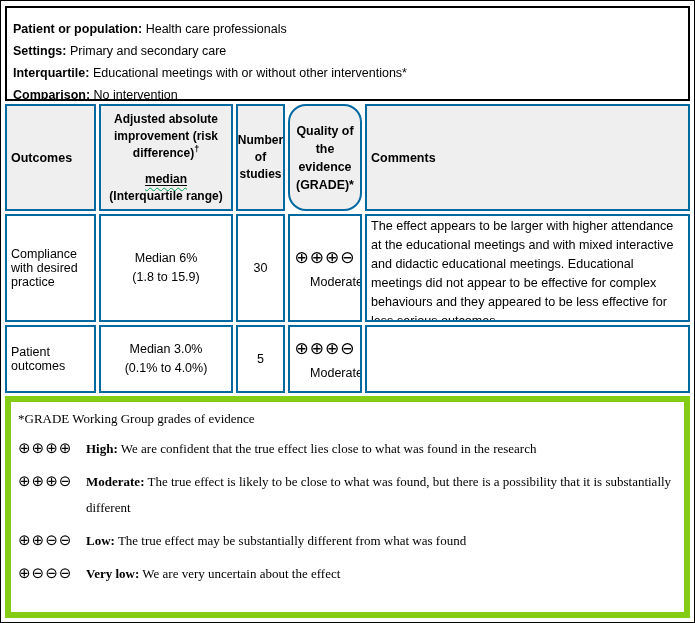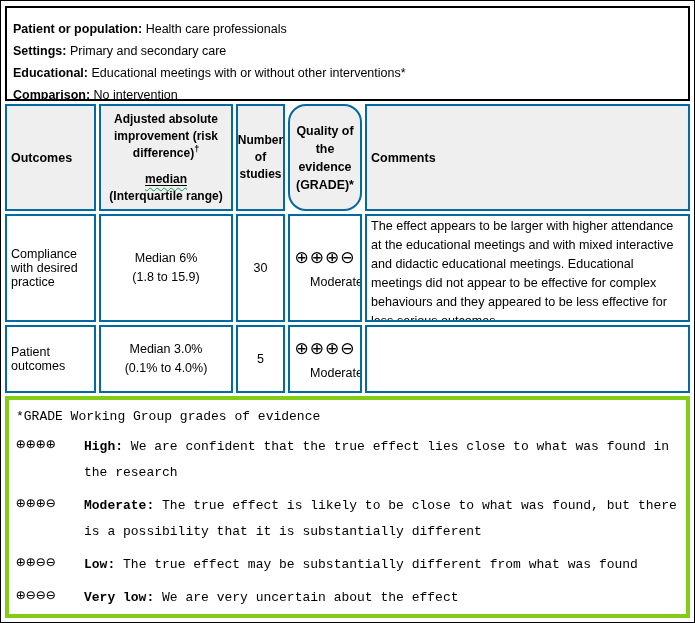--- a/index.html
+++ b/index.html
@@ -47,42 +47,42 @@
 
   .u-black { text-decoration: underline solid #000; text-underline-offset: 2px; }
   .u-green { text-decoration: underline wavy #00a050; text-decoration-thickness: 1px; text-underline-offset: 4px; text-align: right; }
 
   .q-symbols { font-family: "DejaVu Sans", sans-serif; font-size: 17px; letter-spacing: 1px; line-height: 18px; }
   .q-label { margin-top: 9px; line-height: 14px; margin-left: 28px; }
   .imp-val { line-height: 19px; }
 
   
   .legend-box {
-    border: 4px solid #84cc16; box-sizing: border-box; flex: 1;
+    border: 6px solid #84cc16; box-sizing: border-box; flex: 1;
     padding: 7px 8px 4px 7px; overflow: hidden;
-    font-family: Liberation Mono, monospace; font-size: 13px;
+    font-family: Liberation Serif, serif; font-size: 13px;
   }
   .legend-title { line-height: 20px; margin-bottom: 7px; }
   .legend-item {
     display: grid; grid-template-columns: 68px 1fr;
     margin-bottom: 7px; align-items: start;
   }
   .legend-symbols { font-size: 15px; letter-spacing: 1px; line-height: 24px; }
   .legend-text { line-height: 26px; }
   .legend-text b { font-weight: bold; }
 </style>
 </head>
 <body>
 
 <div class="page">
 
   <div class="info-box">
     <p><b>Patient or population:</b> <span>Health care professionals</span></p>
     <p><b>Settings:</b> <span>Primary and secondary care</span></p>
-    <p><b>Educational:</b> <span>Educational meetings with or without other interventions*</span></p>
+    <p><b>Interquartile:</b> <span>Educational meetings with or without other interventions*</span></p>
     <p><b>Comparison:</b> <span>No intervention</span></p>
   </div>
 
   <div class="sof-table">
 
     <div class="cell hcell vc-left">
       <span>Outcomes</span>
     </div>
     <div class="cell hcell center imp-head">
       <div class="imp-l1"><span>Adjusted absolute improvement (risk difference)</span><sup>†</sup></div>

